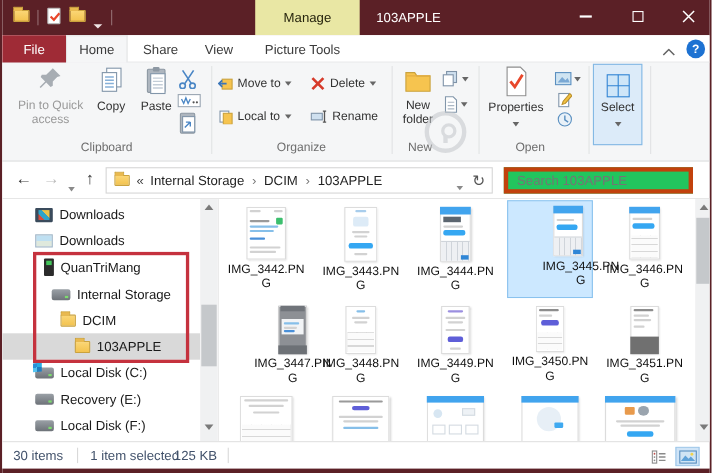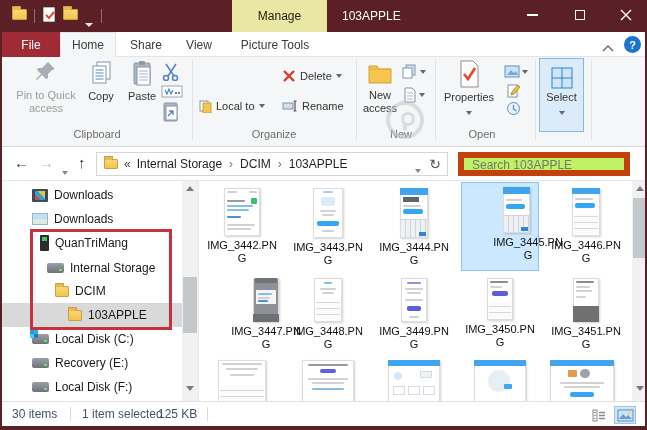--- a/index.html
+++ b/index.html
@@ -50,21 +50,21 @@
   #wm-circle:before{content:"";position:absolute;left:11px;top:7px;width:8px;height:8px;border:3px solid #c3c6ca;border-radius:50%;}
   #wm-circle:after{content:"";position:absolute;left:13px;top:18px;width:4px;height:7px;background:#c3c6ca;}
   #wm-text{position:absolute;left:44px;top:6px;font-size:27px;font-weight:bold;letter-spacing:2px;color:#c3c6ca;font-family:"DejaVu Sans",sans-serif;}
 
   
   #addrbar{position:absolute;left:0;top:147px;width:647px;height:34px;background:#fff;border-bottom:1px solid #e6e6e6;}
   .navg{font-size:15px;color:#3b3b3b;}
   .navg.dis{color:#bdbdbd;}
   #addr-box{position:absolute;left:94px;top:5px;width:352px;height:24px;border:1px solid #d6d6d6;background:#fff;
       display:flex;align-items:center;font-size:12px;color:#1f1f1f;}
-  #search-box{position:absolute;left:456px;top:5px;width:172px;height:24px;border:6px solid #c2410c;background:#bef264;display:flex;align-items:flex-start;}
+  #search-box{position:absolute;left:456px;top:5px;width:172px;height:24px;border:4px solid #c2410c;background:#22c55e;display:flex;align-items:center;}
   #search-box input{border:none;outline:none;flex:1;font-size:12px;color:#555;font-family:inherit;padding:0 4px 0 8px;background:transparent;}
 
   
   #main{position:absolute;left:0;top:181px;width:647px;height:220px;background:#fff;overflow:hidden;}
   #sidebar{position:absolute;left:0;top:0;width:197px;height:220px;border-right:1px solid #e9e9e9;}
   .sbrow{position:absolute;height:24px;display:flex;align-items:center;gap:6px;font-size:12px;color:#191919;}
   .sbrow.sel{background:#d9d9d9;left:0;padding-left:0;width:180px;}
   .drive{position:relative;width:17px;height:10px;background:linear-gradient(#9aa0a6,#6d7278);border-radius:2px;}
   .drive:after{content:"";position:absolute;right:2px;bottom:2px;width:3px;height:2px;background:#7ddc6e;}
   .winlogo{position:absolute;left:-2px;top:-4px;width:8px;height:8px;
@@ -201,20 +201,28 @@
     <div class="smallbtn" style="left:160px;top:44px;">
       <svg width="18" height="22" viewBox="0 0 18 22">
         <rect x="2" y="2" width="13" height="18" rx="1" fill="#aeb6bf" stroke="#8d98a3"></rect>
         <rect x="4" y="5" width="11" height="14" fill="#fff" stroke="#8296aa"></rect>
         <path d="M6 15l5-5M11 10h-4M11 10v4" stroke="#4a86c5" stroke-width="1.3" fill="none"></path>
       </svg>
     </div>
     <div class="grp-label" style="left:55px;width:80px;">Clipboard</div>
     <div class="grp-div" style="left:190px;"></div>
 
+    <div class="rowbtn" style="left:196px;top:8px;">
+      <svg width="14" height="12" viewBox="0 0 14 12">
+        <rect x="4" y="2" width="9" height="9" fill="#f6c44f" stroke="#caa23d"></rect>
+        <path d="M8 6H1M4 3L1 6l3 3" stroke="#3c76b8" stroke-width="1.6" fill="none"></path>
+      </svg>
+      <span>Move to</span>
+        <span class="car s"></span>
+    </div>
     <div class="rowbtn" style="left:196px;top:38px;">
       <svg width="14" height="13" viewBox="0 0 14 13">
         <rect x="2" y="1" width="8" height="10" fill="#fff" stroke="#8296aa"></rect>
         <rect x="5" y="3" width="8" height="10" fill="#f6c44f" stroke="#caa23d"></rect>
       </svg>
       <span>Local to</span>
         <span class="car s"></span>
     </div>
     <div class="rowbtn" style="left:280px;top:8px;">
       <svg width="14" height="14" viewBox="0 0 14 14">
@@ -231,37 +239,37 @@
       <span>Rename</span>
     </div>
     <div class="grp-label" style="left:232px;width:80px;">Organize</div>
     <div class="grp-div" style="left:354px;"></div>
 
     <div class="bigbtn" style="left:360px;width:36px;">
       <svg width="28" height="26" viewBox="0 0 28 26">
         <path d="M3 6h8l2 3h12v14H3z" fill="#f6c44f" stroke="#caa23d"></path>
         <path d="M3 9h22" stroke="#e4ae43"></path>
       </svg>
-      <div>New access</div>
+      <div>New folder</div>
     </div>
     <div class="smallbtn" style="left:399px;top:7px;">
       <svg width="17" height="15" viewBox="0 0 17 15">
         <rect x="5" y="1" width="9" height="10" fill="#cfe0ef" stroke="#7f93a8"></rect>
         <rect x="2" y="4" width="9" height="10" fill="#fff" stroke="#7f93a8"></rect>
       </svg>
         <span class="car s"></span>
     </div>
     <div class="smallbtn" style="left:401px;top:30px;">
       <svg width="14" height="16" viewBox="0 0 14 16">
         <path d="M2 1h7l3 3v11H2z" fill="#fff" stroke="#8296aa"></path>
         <path d="M4 6h6M4 9h6M4 12h6" stroke="#aab7c4"></path>
       </svg>
         <span class="car s"></span>
     </div>
-    <div class="grp-label" style="left:350px;width:60px;text-align:right;">New</div>
+    <div class="grp-label" style="left:350px;width:60px;">New</div>
     <div class="grp-div" style="left:433px;"></div>
 
     <div class="bigbtn" style="left:440px;width:54px;">
       <svg width="24" height="28" viewBox="0 0 24 28">
         <path d="M4 1h12l5 5v21H4z" fill="#fff" stroke="#8d8d8d"></path>
         <polyline points="7,14 11,19 18,8" fill="none" stroke="#e8472b" stroke-width="2.6"></polyline>
       </svg>
       <div>Properties</div>
       <div style="margin-top:1px;"><span class="car s"></span></div>
     </div>

